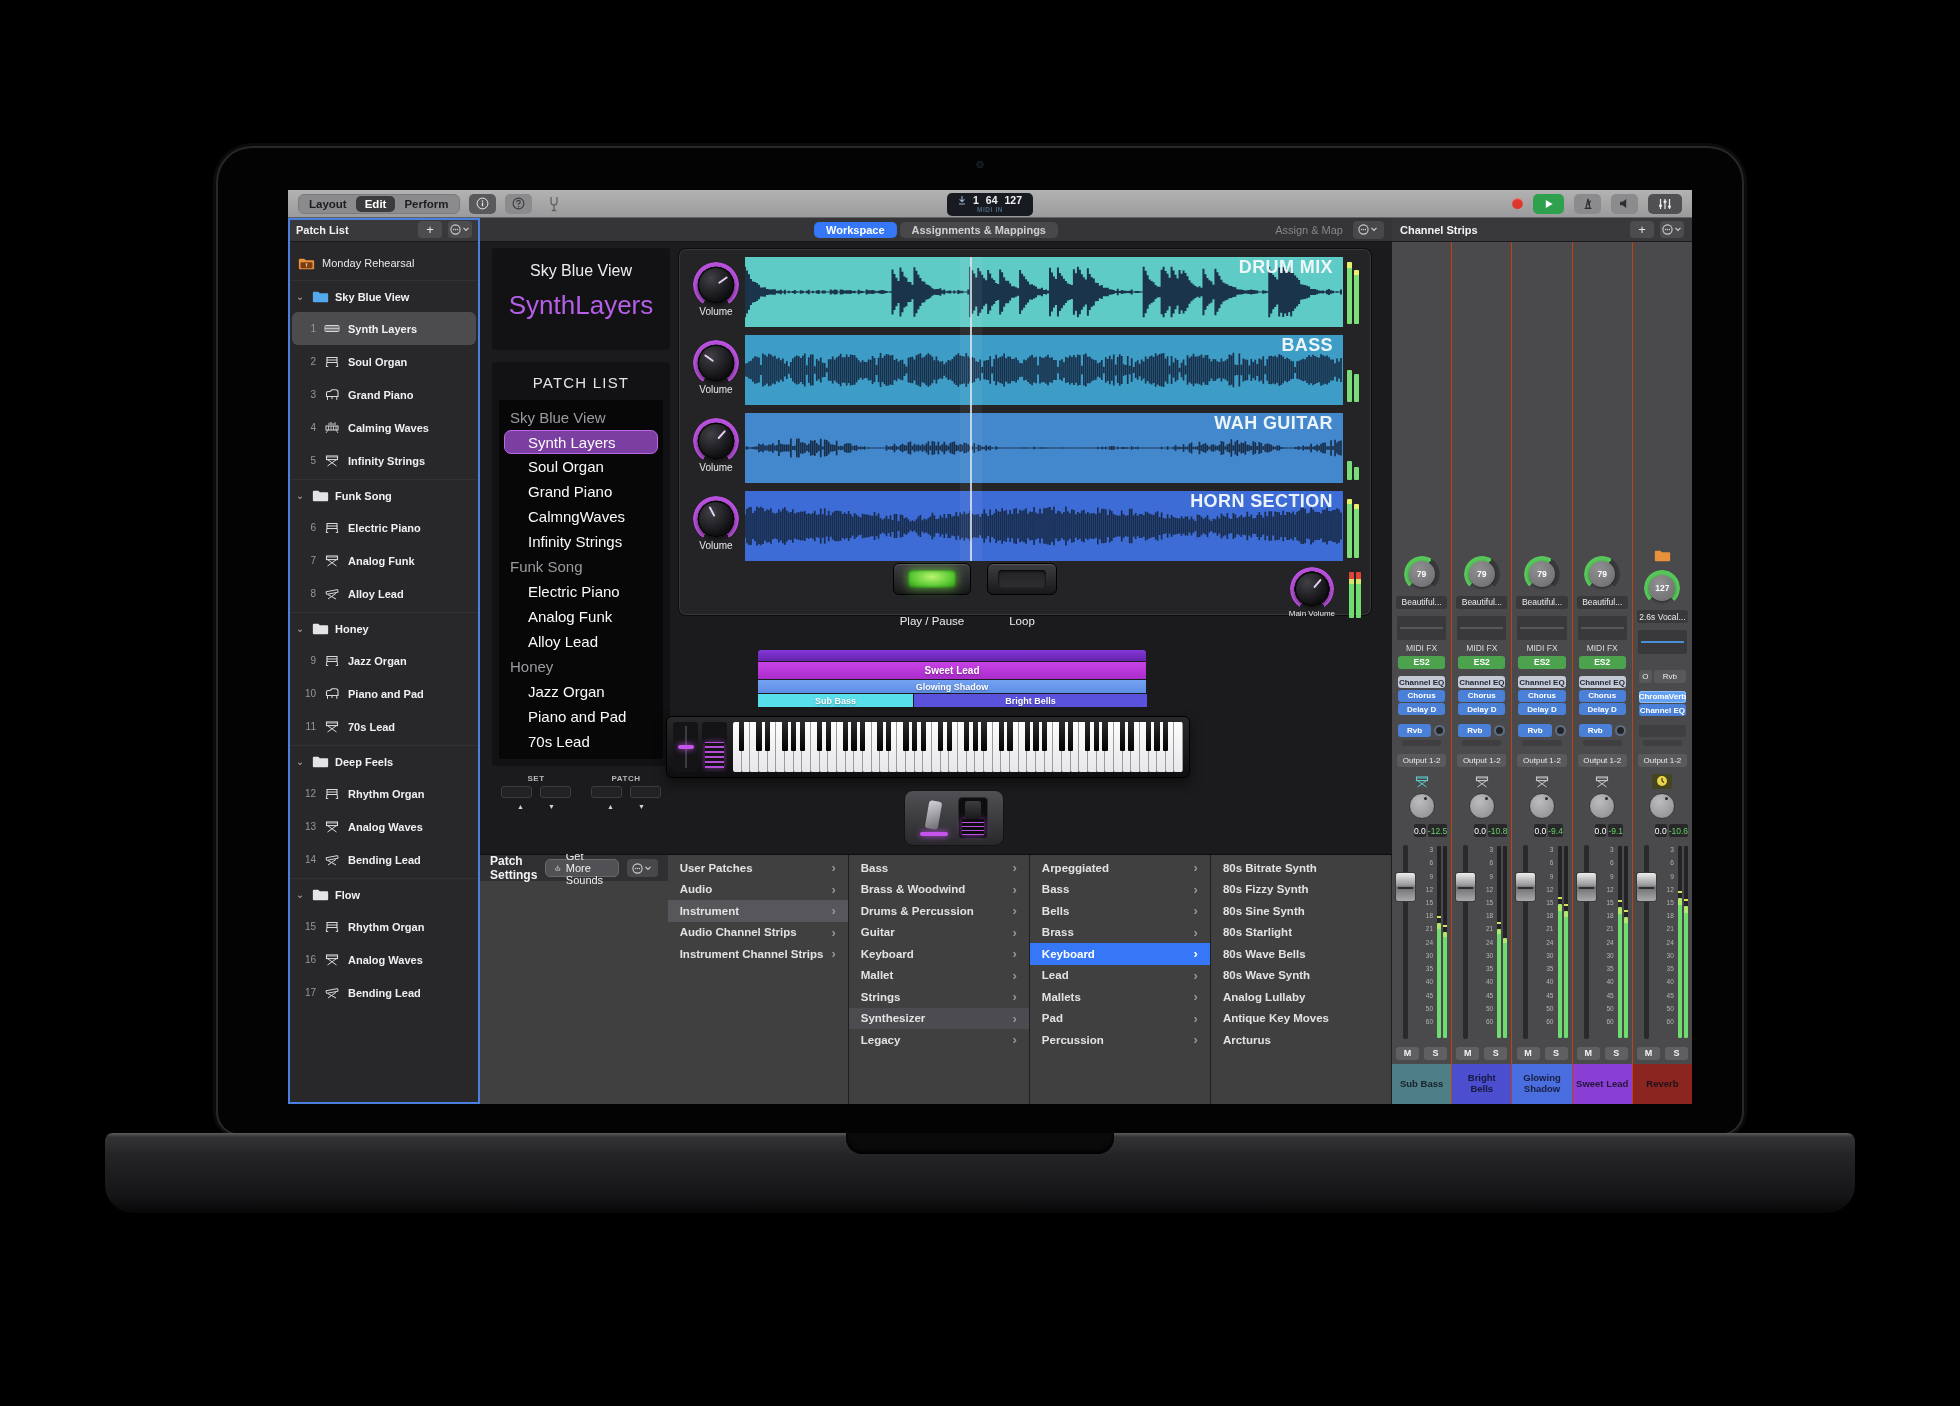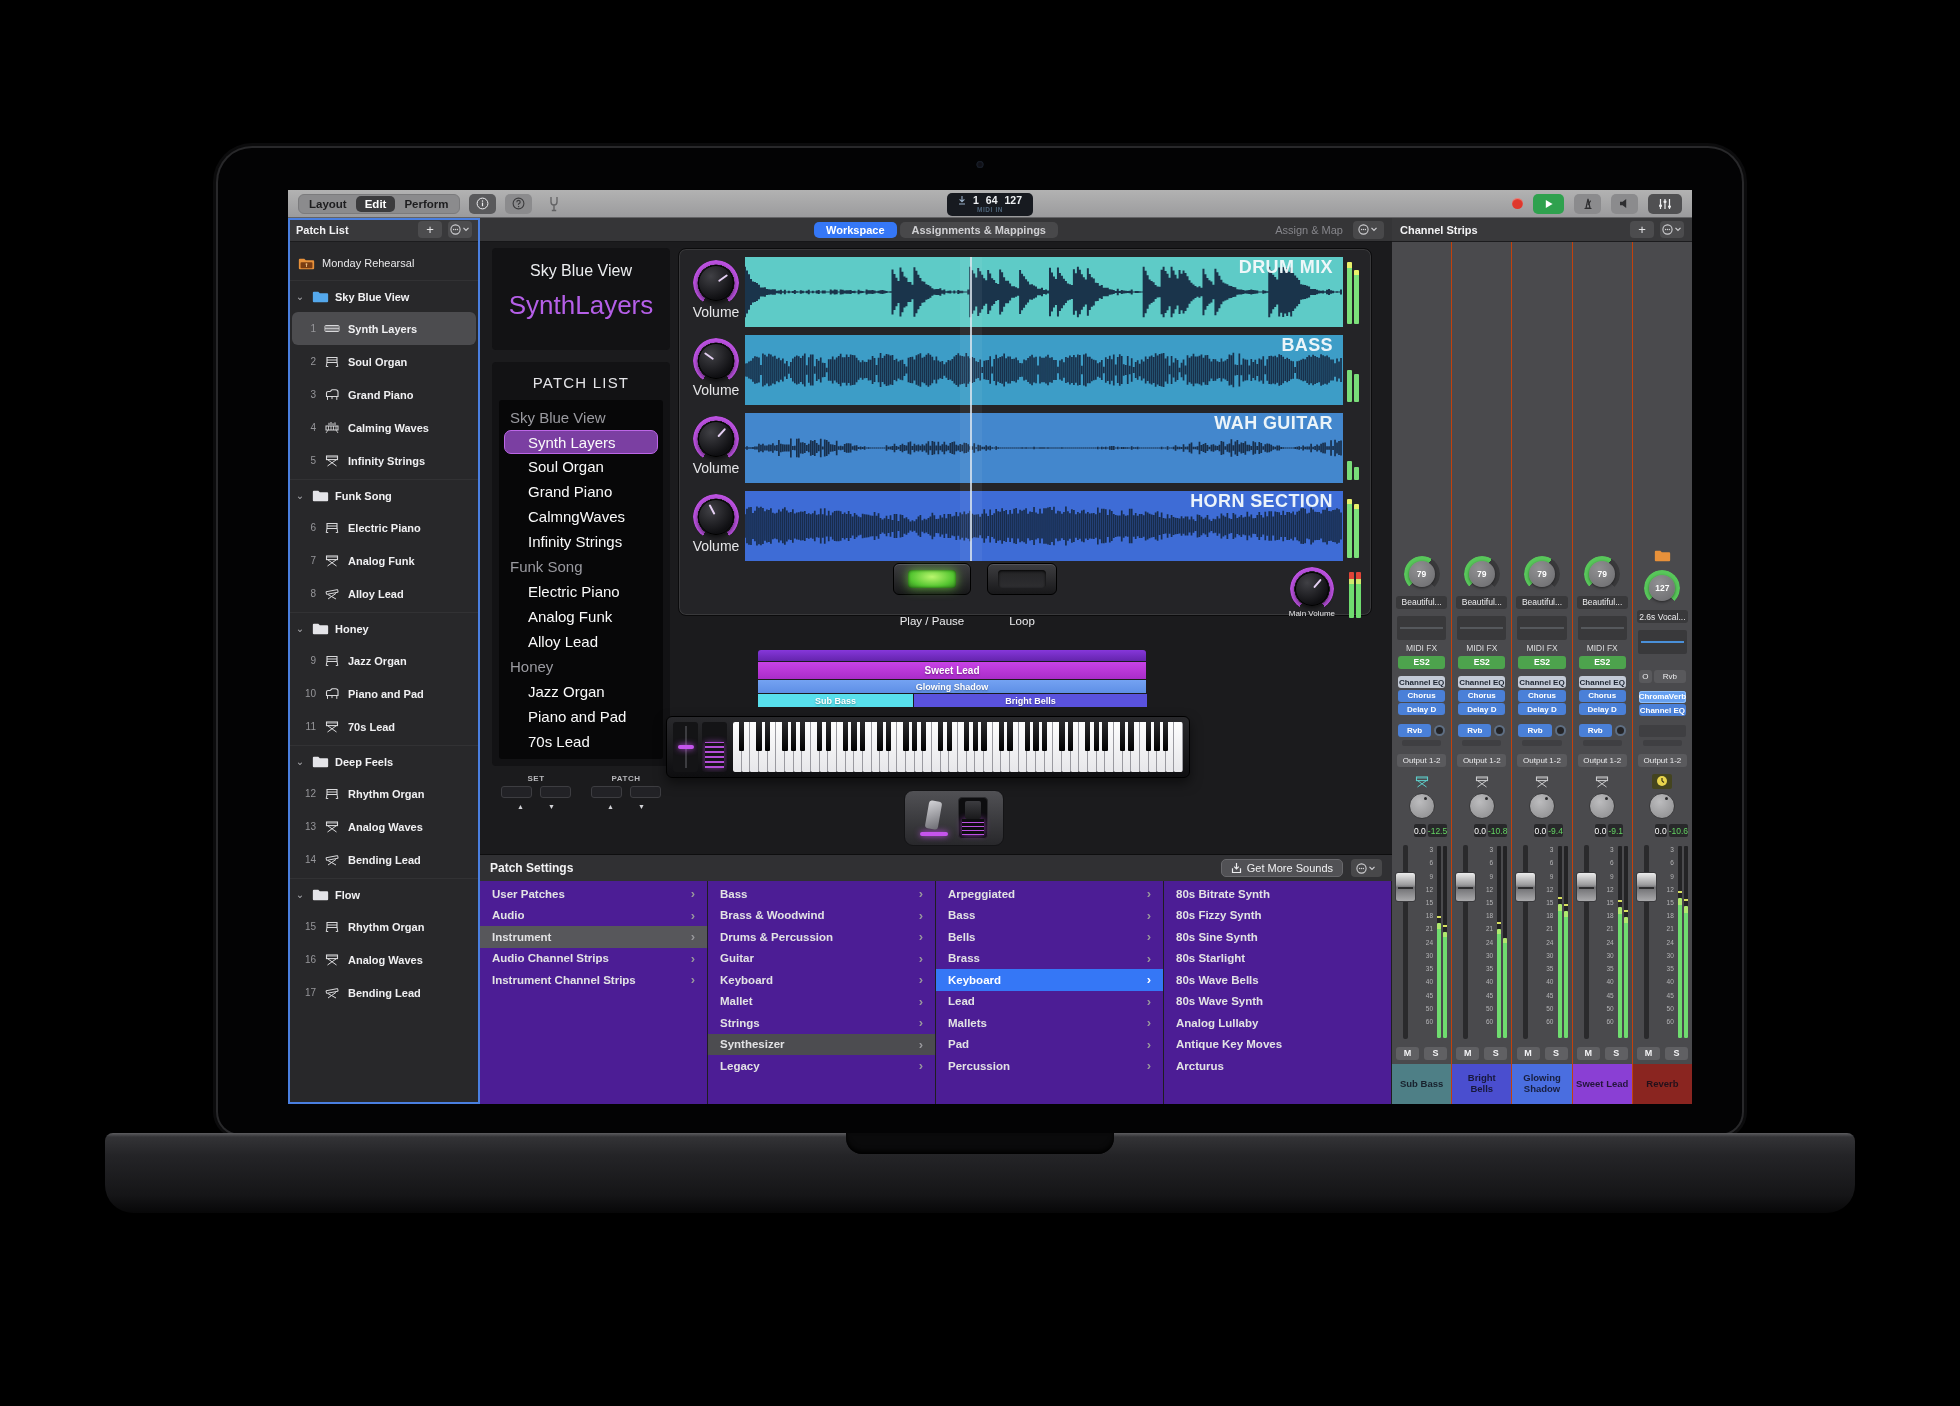--- a/index.html
+++ b/index.html
@@ -78,21 +78,21 @@
   .spgrp{width:80px;text-align:center}
   .spgrp .cap{font-size:8px;color:#b8b8bc;letter-spacing:.5px;margin-bottom:3px;font-weight:700}
   .spbtns{display:flex;justify-content:center;gap:8px}
   .spbtn{width:31px;height:12px;background:#222226;border:1px solid #3d3d41;border-radius:3px}
   .sparr{display:flex;justify-content:center;gap:24px;margin-top:5px;font-size:7px;color:#d2d2d6}
   
   .rack{position:absolute;left:198px;top:6px;width:694px;height:368px;background:#242427;border:1px solid #0b0b0c;
     border-radius:8px;padding:8px;box-shadow:inset 0 0 0 1px #39393b}
   .trow{display:flex;height:70px;margin-bottom:8px}
   .kcell{width:58px;flex:0 0 58px;display:flex;flex-direction:column;align-items:center;justify-content:center;gap:3px}
-  .kcell .vlab{font-size:14px;color:#e6e6e8}
+  .kcell .vlab{font-size:10px;color:#e6e6e8}
   .vknob{position:relative;width:36px;height:36px}
   .vknob .ring{position:absolute;inset:-5px;border-radius:50%;
     background:conic-gradient(from 215deg,#c554ec 0 290deg,transparent 290deg 360deg);
     -webkit-mask:radial-gradient(closest-side,transparent 80%,#000 81%);mask:radial-gradient(closest-side,transparent 80%,#000 81%);opacity:.95}
   .vknob .bodyk{position:absolute;inset:0;border-radius:50%;background:radial-gradient(circle at 35% 30%,#404045,#0f0f12 72%);
     border:1px solid #000;box-shadow:0 2px 5px rgba(0,0,0,.65)}
   .vknob .vtick{position:absolute;left:calc(50% - 1px);top:4px;width:2px;height:11px;background:#e4d0f2;border-radius:1px;transform-origin:50% 14px}
   .wcell{flex:1;position:relative;overflow:hidden}
   .tname{position:absolute;right:10px;top:0;font-size:18px;font-weight:700;color:rgba(243,249,251,.96);letter-spacing:.4px;z-index:3}
   .wave-svg{position:absolute;left:0;top:8px;width:100%;height:calc(100% - 16px)}
@@ -138,21 +138,21 @@
   .pedals{position:absolute;left:244px;top:154px;width:100px;height:56px;background:linear-gradient(#515155,#28282b);
     border-radius:9px;border:1px solid #141416;display:flex;align-items:center;justify-content:space-evenly;padding:4px}
   .ped1{display:flex;flex-direction:column;align-items:center;gap:3px}
   .ped1 .shaft{width:13px;height:28px;background:linear-gradient(150deg,#d4d4d8,#6c6c72);border-radius:3px;transform:rotate(10deg)}
   .ped1 .bar{width:28px;height:4px;background:#c554ec;border-radius:2px;box-shadow:0 0 6px #c554ec}
   .ped2{width:30px;height:42px;background:#0d0d0f;border-radius:4px;position:relative;border:1px solid #2c2c2f}
   .ped2::before{content:"";position:absolute;left:3px;right:3px;bottom:3px;height:16px;
     background:repeating-linear-gradient(0deg,#c554ec 0 1.5px,transparent 1.5px 4px);opacity:.95;box-shadow:0 0 6px rgba(197,84,236,.7)}
   .ped2::after{content:"";position:absolute;left:6px;right:6px;top:3px;height:18px;background:linear-gradient(#3c3c40,#19191b);border-radius:2px}
   
-  .psettings{height:250px;flex:0 0 250px;background:#4c1d95;border-top:1px solid #0e0e0f;display:flex;flex-direction:column}
+  .psettings{height:250px;flex:0 0 250px;background:#404040;border-top:1px solid #0e0e0f;display:flex;flex-direction:row}
   .pshead{height:26px;flex:0 0 26px;background:#303033;display:flex;align-items:center;padding:0 10px;gap:8px}
   .pshead .ttl{font-size:12px;font-weight:700;color:#f2f2f4}
   .getmore{margin-left:auto;height:18px;border:1px solid #68686c;background:#515155;border-radius:5px;display:flex;
     align-items:center;gap:5px;padding:0 9px;font-size:11px;color:#f0f0f2}
   .pstabs{height:20px;flex:0 0 20px;display:flex;background:#2e2e30;border-bottom:1px solid #1d1d1f}
   .pstab{flex:1;display:flex;align-items:center;justify-content:center;font-size:11px;color:#8e8e93;
     background:#333336;border-right:1px solid #1d1d1f}
   .pstab.active{background:#4a4a4d;color:#fff}
   .pscols{flex:1;display:flex;min-height:0}
   .pscol{flex:1;border-right:1px solid #1e1e20;overflow:hidden;padding-top:2px}

